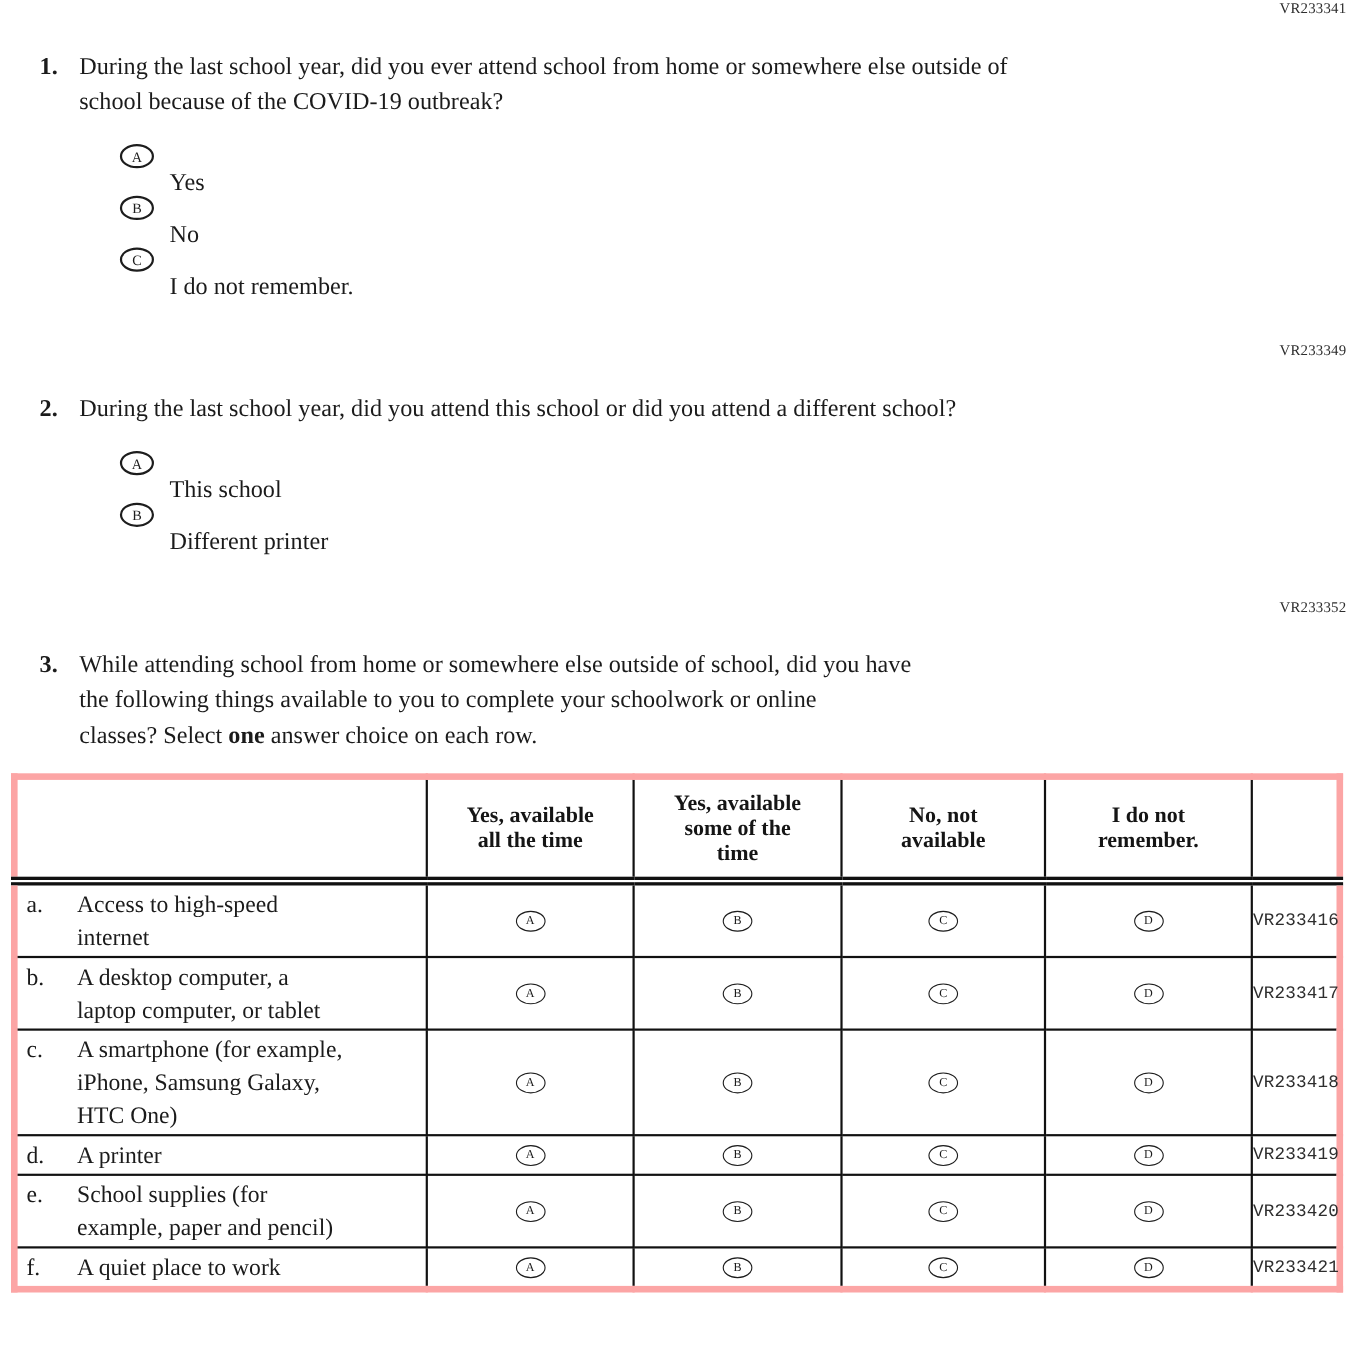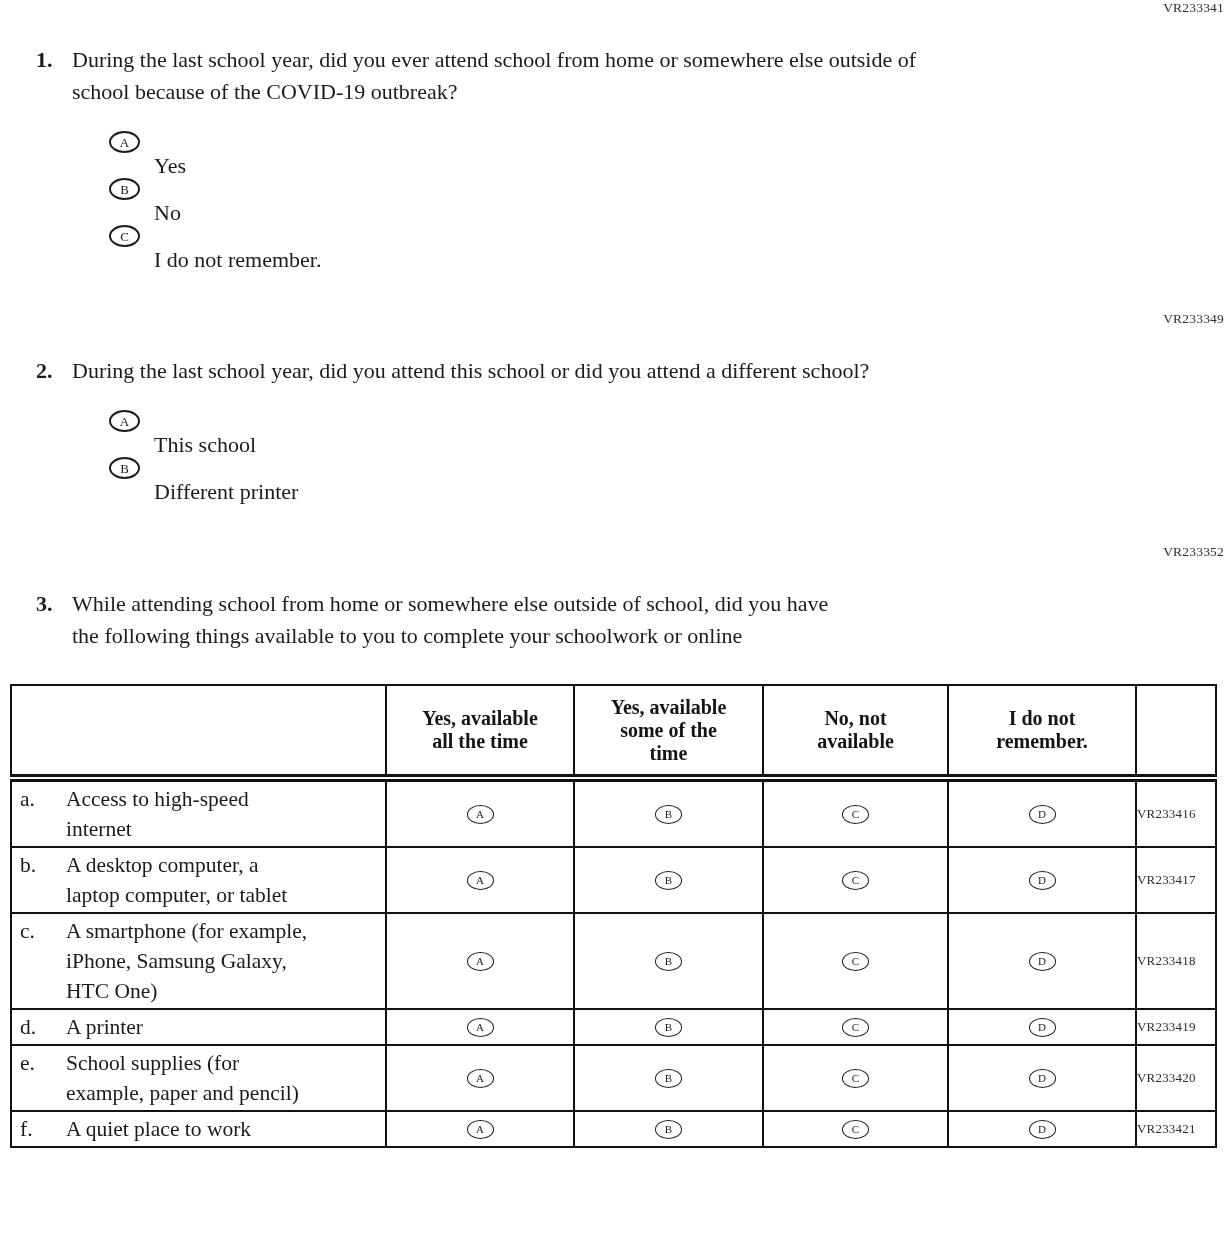--- a/index.html
+++ b/index.html
@@ -71,22 +71,22 @@
     margin-left: 14px;
     font-size: 22px;
     margin-top: 48px;
   }
 
   table.response-table {
     border-collapse: collapse;
     table-layout: fixed;
     width: 1205px;
     margin-left: 10px;
-    margin-top: 32px;
-    border: 2px solid #fca5a5;
+    margin-top: 19px;
+    border: 6px solid #fca5a5;
   }
   .response-table th,
   .response-table td {
     border: 2.5px solid #111111;
     padding: 0;
   }
   .response-table thead th {
     height: 88px;
     vertical-align: middle;
     text-align: center;
@@ -113,24 +113,26 @@
     text-align: center;
     vertical-align: middle;
   }
   .response-table td.bubble-cell .bubble {
     width: 27px;
     height: 19px;
     border-width: 1.8px;
     font-size: 11px;
   }
   .response-table td.code-cell {
+    text-align: center;
     vertical-align: middle;
-    font-size: 13px;
+    font-size: 16px;
     color: #2e2e2e;
     letter-spacing: 0.2px;
+    font-family: Liberation Mono, monospace;
   }
 </style>
 </head>
 <body>
 
 <div class="q-code" id="code-1">VR233341</div>
 
 <div class="question">
   <div class="q-row">
     <span class="q-num">1.</span>
@@ -173,20 +175,21 @@
 </div>
 
 <div class="q-code" id="code-3">VR233352</div>
 
 <div class="question">
   <div class="q-row">
     <span class="q-num">3.</span>
     <div class="q-text">
       <div class="pre">While attending school from home or somewhere else outside of school, did you have
 the following things available to you to complete your schoolwork or online</div>
+      <div><span>classes? Select </span><span class="bold">one</span><span> answer choice on each row.</span></div>
     </div>
   </div>
 </div>
 
 <table class="response-table">
   <colgroup>
     <col style="width:375px">
     <col style="width:188px">
     <col style="width:189px">
     <col style="width:185px">

